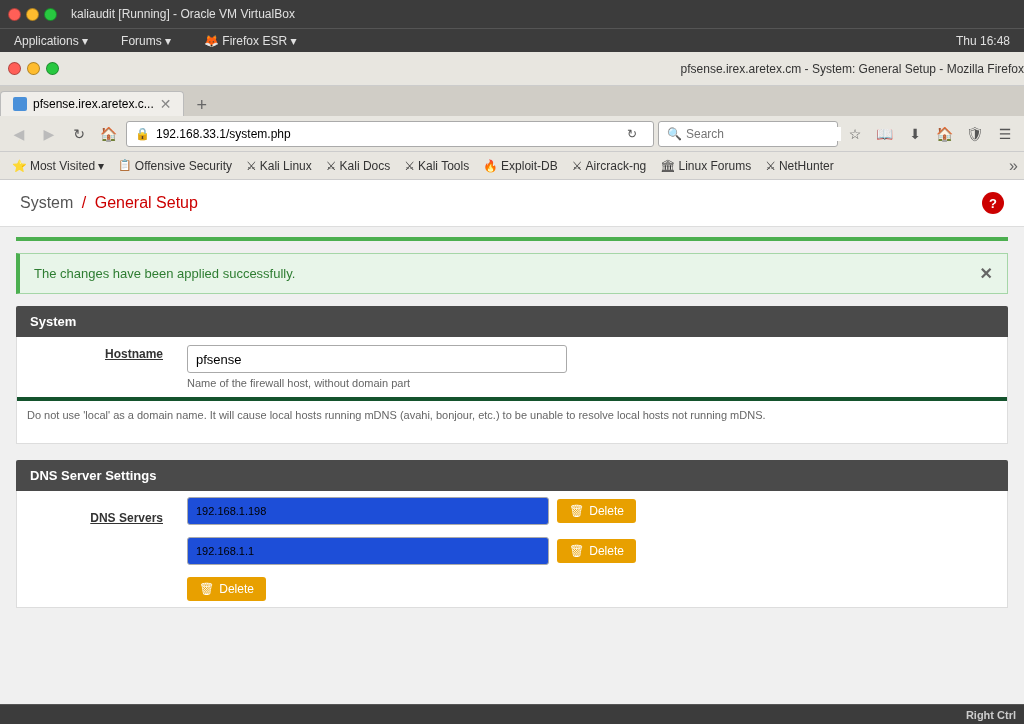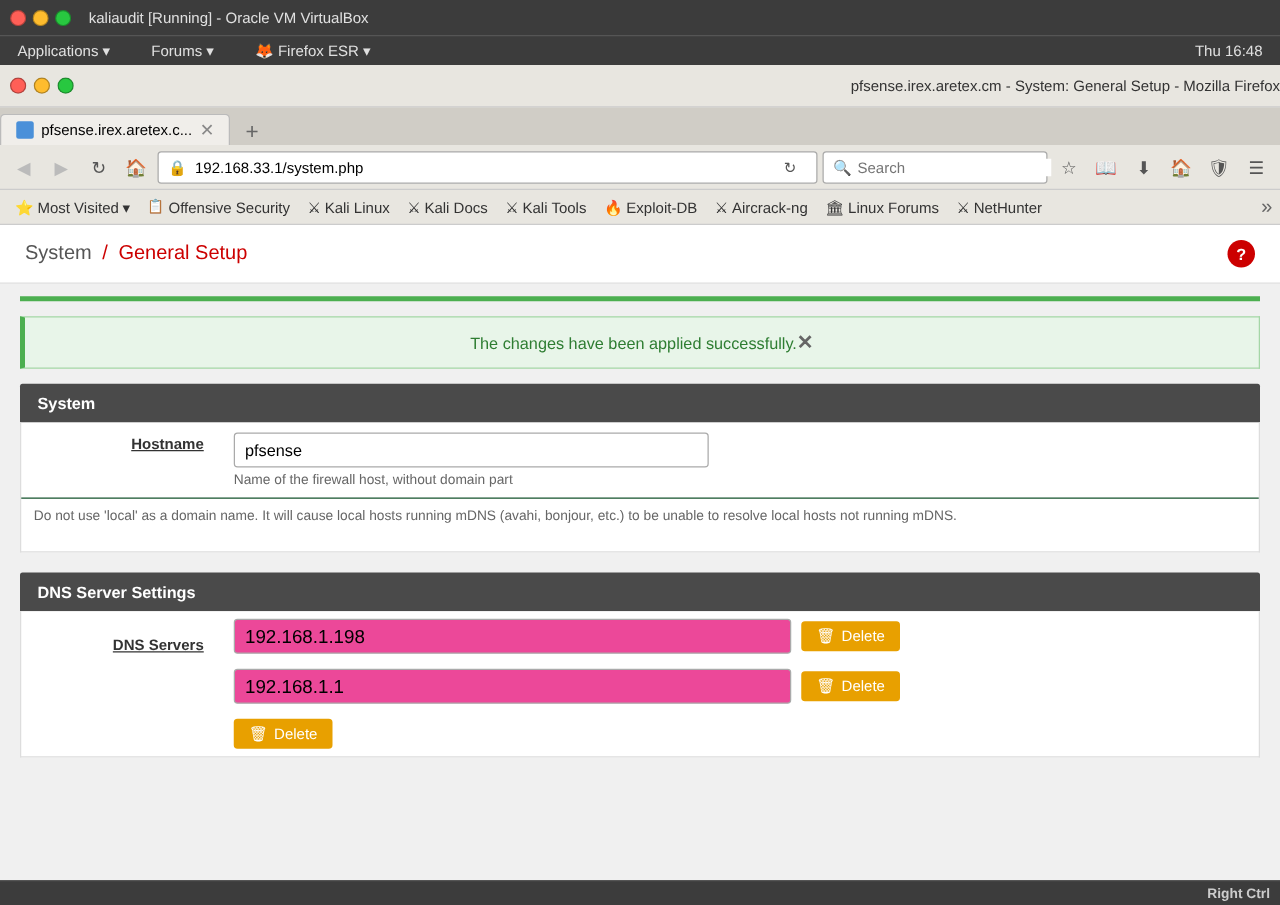--- a/index.html
+++ b/index.html
@@ -220,21 +220,21 @@
 
     
     .alert-success {
       background: #e8f5e9;
       border: 1px solid #a5d6a7;
       border-left: 4px solid #4caf50;
       margin: 12px 16px;
       padding: 10px 14px;
       display: flex;
       align-items: center;
-      justify-content: center;
+      justify-content: space-between;
       font-size: 13px;
       color: #2e7d32;
     }
     .alert-close {
       color: #666;
       cursor: pointer;
       font-size: 16px;
       font-weight: bold;
     }
 
@@ -252,21 +252,21 @@
     
     .form-table {
       background: white;
       margin: 0 16px;
       border: 1px solid #ddd;
       border-top: none;
       width: calc(100% - 32px);
     }
     .form-row {
       display: flex;
-      border-bottom: 1px solid #14532d;
+      border-bottom: 4px solid #14532d;
       min-height: 42px;
     }
     .form-row:last-child { border-bottom: none; }
     .form-label {
       width: 160px;
       min-width: 160px;
       padding: 10px 14px;
       text-align: right;
       font-size: 12px;
       color: #333;
@@ -296,27 +296,27 @@
     }
 
     
     .dns-row {
       display: flex;
       align-items: center;
       gap: 8px;
       padding: 6px 10px;
     }
     .dns-input {
-      width: 446px;
+      width: 362px;
       height: 28px;
       border: 1px solid #aaa;
       border-radius: 3px;
       padding: 0 8px;
-      font-size: 15px;
-      background: #ec4899;
+      font-size: 11px;
+      background: #1d4ed8;
     }
     .delete-btn {
       background: #e8a000;
       border: none;
       padding: 5px 12px;
       color: white;
       font-size: 12px;
       border-radius: 3px;
       cursor: pointer;
       display: flex;

